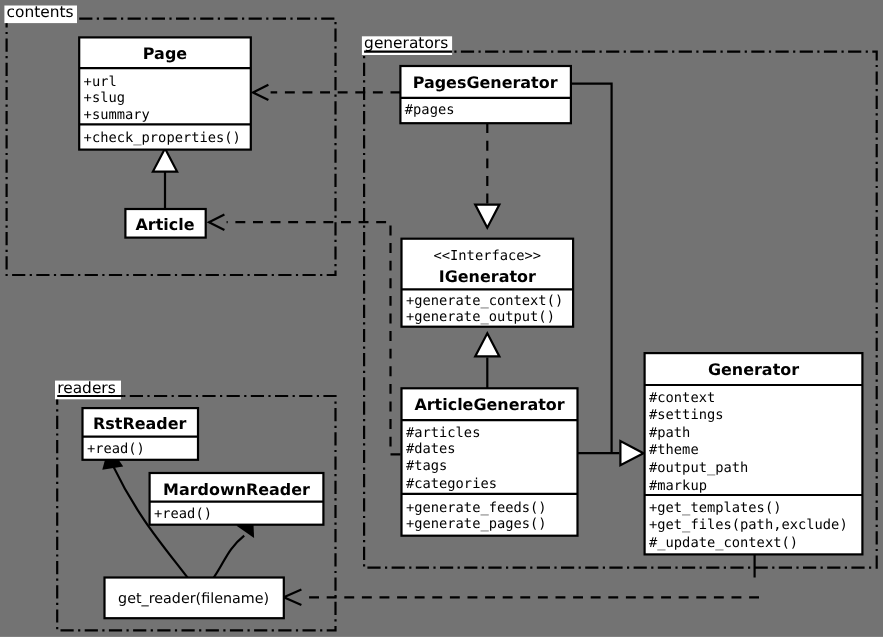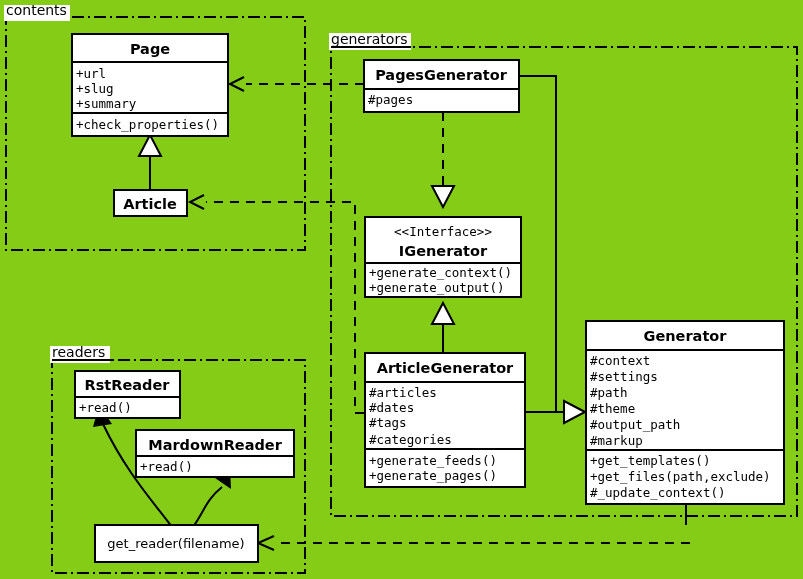--- a/index.html
+++ b/index.html
@@ -7,21 +7,21 @@
     padding: 0;
     background: #ffffff;
   }
   body {
     font-family: "DejaVu Sans", sans-serif;
   }
   #diagram-root {
     position: relative;
     width: 803px;
     height: 579px;
-    background: #84cc16;
+    background: #737373;
     overflow: hidden;
   }
   svg#uml {
     display: block;
     width: 803px;
     height: 579px;
   }
   .pkg-label {
     font-family: "DejaVu Sans", sans-serif;
     font-size: 14px;

